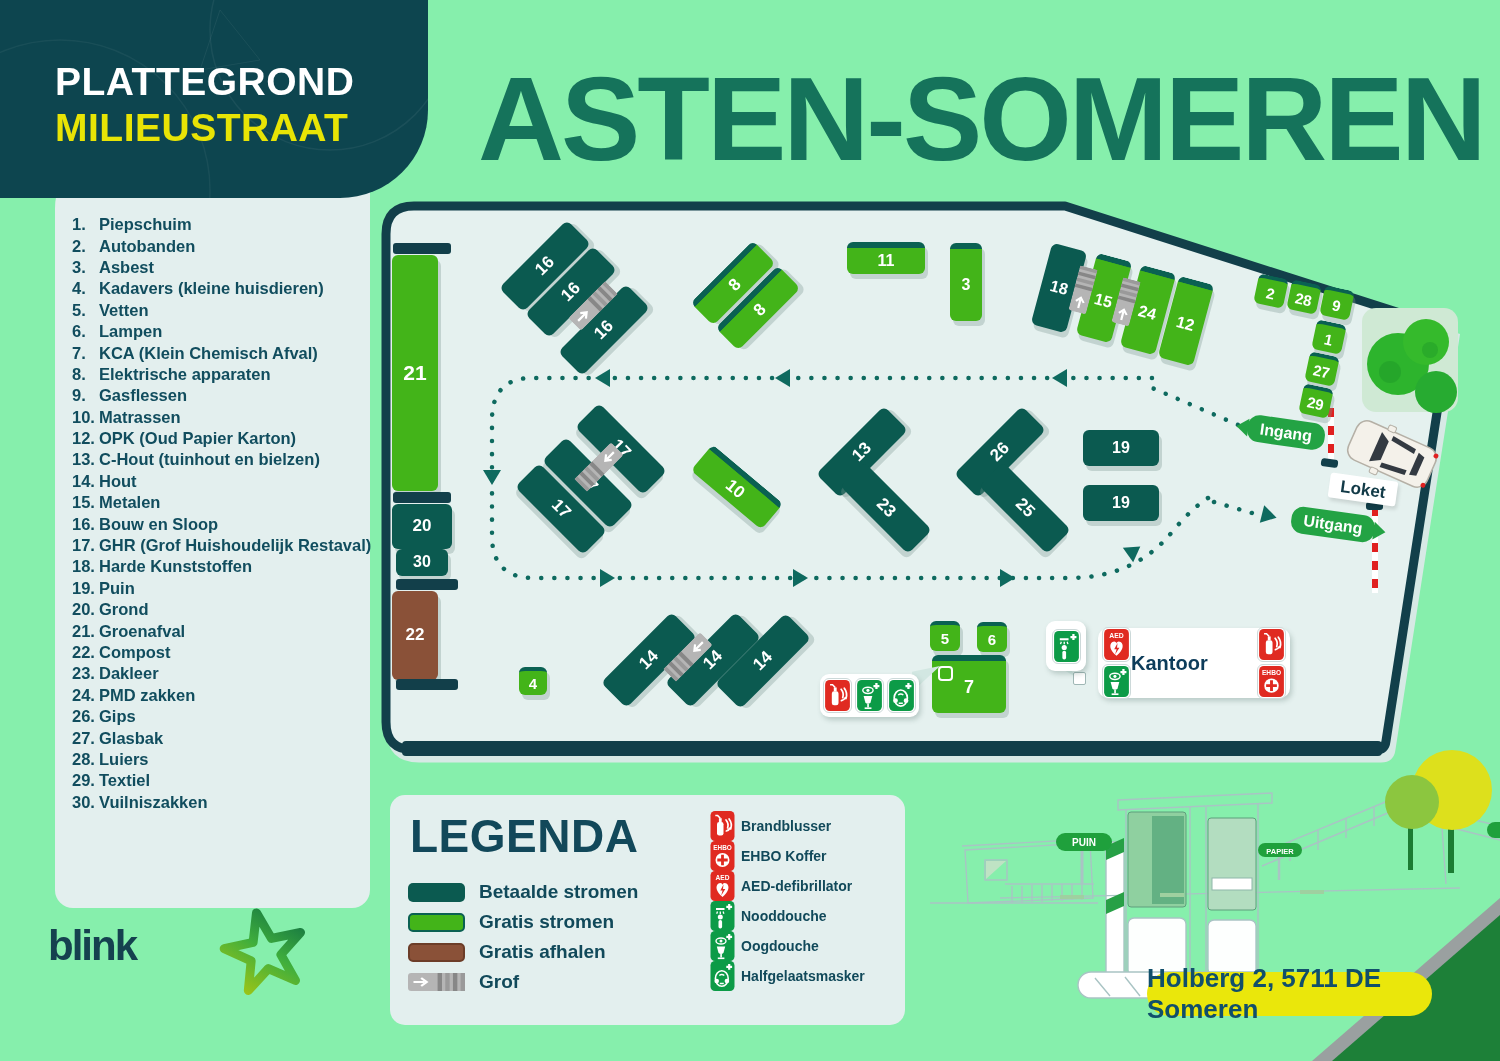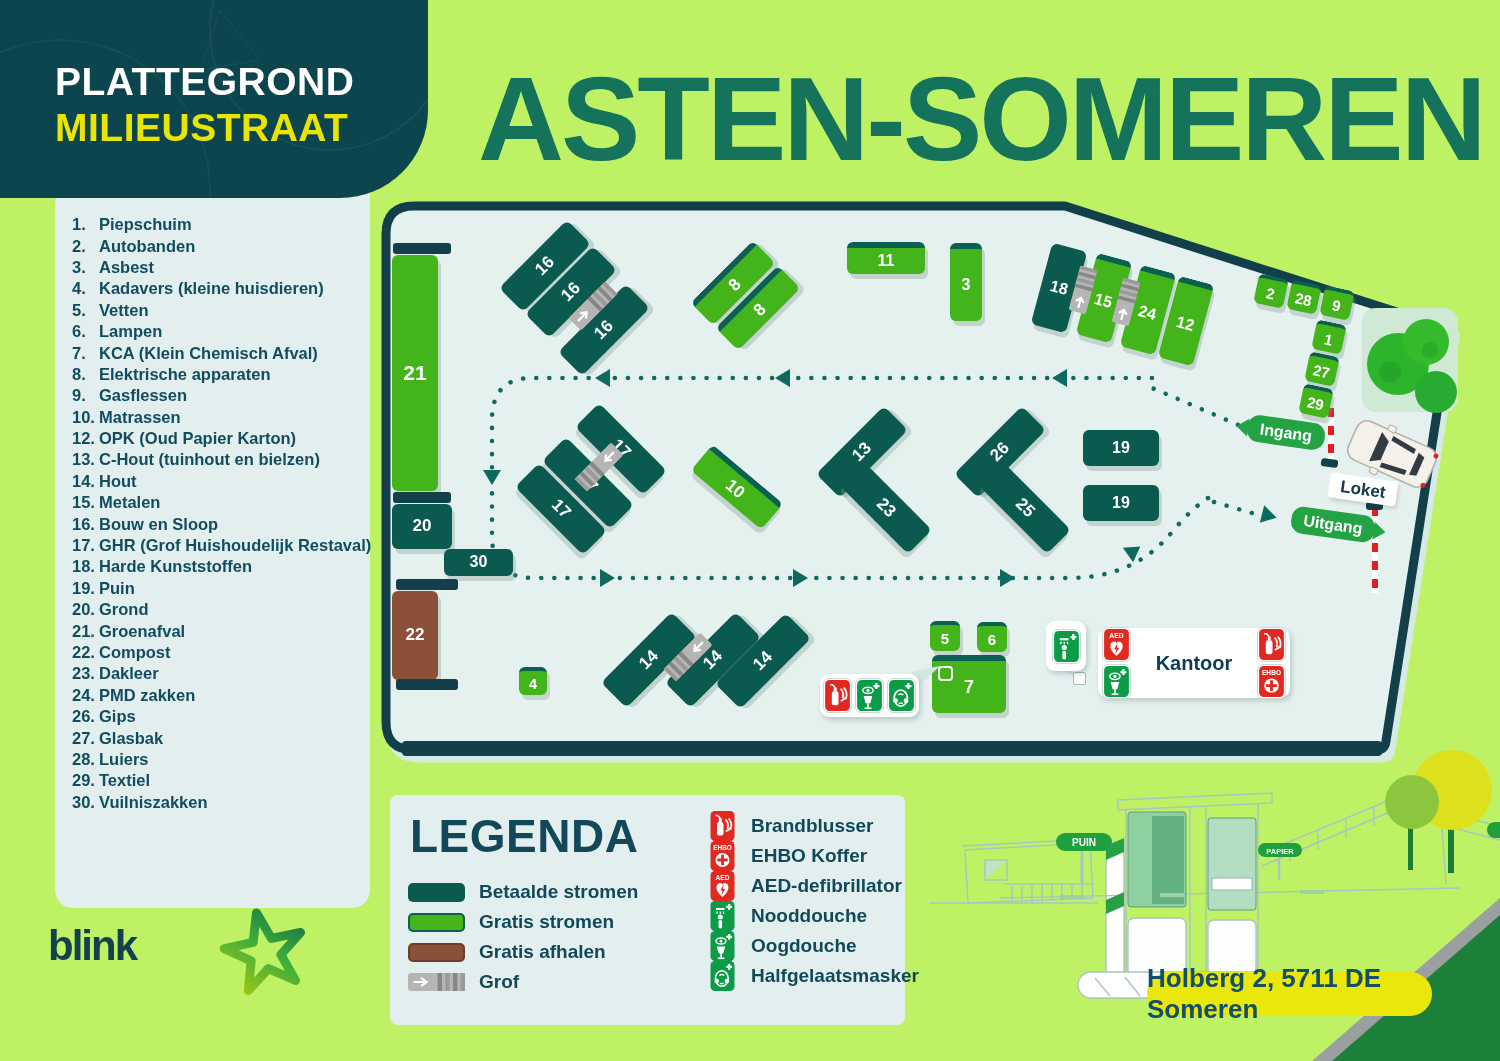--- a/index.html
+++ b/index.html
@@ -1,16 +1,16 @@
 <!DOCTYPE html>
 <html><head>
 <meta charset="utf-8">
 <style>
   html,body{margin:0;padding:0;background:#fff;}
-  .page{position:relative;width:1500px;height:1061px;background:#bef264;overflow:hidden;
+  .page{position:relative;width:1500px;height:1061px;background:#86efac;overflow:hidden;
         font-family:"Liberation Sans",sans-serif;}
   
   .hdr{position:absolute;left:0;top:0;width:428px;height:198px;background:#0d454f;
        border-radius:0 0 88px 0;z-index:5;}
   .hdr svg{position:absolute;inset:0;}
   .hdr .l1{position:absolute;left:55px;top:60px;font-size:39px;font-weight:bold;color:#fff;letter-spacing:.5px;}
   .hdr .l2{position:absolute;left:55px;top:106px;font-size:39px;font-weight:bold;color:#e8e405;letter-spacing:.5px;}
   
   .panel{position:absolute;left:55px;top:148px;width:315px;height:760px;background:#e3efee;
          border-radius:60px 18px 18px 18px;z-index:1;}
@@ -47,36 +47,36 @@
   
   .sbox{position:absolute;background:#fff;border-radius:9px;box-shadow:2px 3px 5px rgba(60,90,85,.25);
         display:flex;align-items:center;justify-content:center;gap:3px;z-index:4;padding:3px;box-sizing:border-box;}
   .tile{display:block;border:1px solid #ccd9d9;border-radius:6px;padding:1px;background:#fff;line-height:0;}
   .callout{position:absolute;background:#d2e7e2;z-index:3;}
   .marker-sq{position:absolute;width:11px;height:11px;background:#fff;border:1.5px solid #9fb7b5;
              border-radius:2px;z-index:3;}
   .kantoor{position:absolute;left:1098px;top:628px;width:192px;height:70px;background:#fff;border-radius:10px;
            box-shadow:2px 3px 5px rgba(60,90,85,.25);display:flex;align-items:center;z-index:4;padding:4px;box-sizing:border-box;}
   .kcol{display:flex;flex-direction:column;gap:2px;}
-  .klabel{flex:1;text-align:center;font-size:20px;font-weight:bold;color:#0d3c5a;}
-  
-  .legend{position:absolute;left:390px;top:795px;width:515px;height:230px;background:#e3efee;border-radius:8px;z-index:1;}
+  .klabel{flex:1;text-align:left;font-size:20px;font-weight:bold;color:#0d3c5a;}
+  
+  .legend{position:absolute;left:390px;top:795px;width:515px;height:230px;background:#e3efee;border-radius:15px;z-index:1;}
   .leg-title{position:absolute;left:20px;top:14px;font-size:46px;font-weight:bold;color:#12485a;letter-spacing:.5px;}
   .leg-left{position:absolute;left:18px;top:82px;}
   .leg-row{display:flex;align-items:center;height:30px;}
   .leg-row .swwrap{width:57px;flex:none;line-height:0;}
   .sw{width:57px;height:19px;border-radius:5px;box-sizing:border-box;}
   .sw.free{background:#43b419;border:2px solid #0a6152;}
   .sw.paid{background:#0b5a50;}
   .sw.pickup{background:#8a5138;border:2px solid #6c3d28;}
   .leg-row .lab{margin-left:14px;font-size:19px;font-weight:bold;color:#11495a;}
   .leg-right{position:absolute;left:320px;top:16px;}
   .leg-irow{display:flex;align-items:center;height:30px;}
   .leg-irow .ic{width:25px;flex:none;line-height:0;}
-  .leg-irow .lab{margin-left:16px;font-size:19px;font-weight:bold;color:#11495a;white-space:nowrap;}
+  .leg-irow .lab{margin-left:6px;font-size:14px;font-weight:bold;color:#11495a;white-space:nowrap;}
   
   .blink{position:absolute;left:48px;top:922px;z-index:2;}
   .blink .word{font-size:42px;font-weight:bold;color:#15414f;letter-spacing:-2px;}
   .blink svg{position:absolute;left:162px;top:-24px;}
   
   .addr{position:absolute;left:1147px;top:972px;width:285px;height:44px;background:#eae70b;border-radius:24px;
         display:flex;align-items:center;justify-content:center;font-size:26px;font-weight:bold;color:#114f6b;z-index:4;}
   #illu-svg{left:920px;top:750px;z-index:1;}
 </style>
 </head>
@@ -387,21 +387,21 @@
       <div class="blk paid" style="left: 1083px; top: 485px; width: 76px; height: 36px; transform: rotate(0deg); font-size: 16px;">19</div>
       <div class="blk paid" style="left: 599px; top: 642px; width: 100px; height: 36px; transform: rotate(-45deg); font-size: 17px;">14</div>
       <div class="blk paid" style="left: 663px; top: 642px; width: 100px; height: 36px; transform: rotate(-45deg); font-size: 17px;">14</div>
       <div class="blk paid" style="left: 713px; top: 643px; width: 100px; height: 36px; transform: rotate(-45deg); font-size: 17px;">14</div>
       <div class="blk free edge sm" style="left: 519px; top: 667px; width: 28px; height: 28px; transform: rotate(0deg); font-size: 15px;">4</div>
       <div class="blk free edge sm" style="left: 930px; top: 621px; width: 30px; height: 30px; transform: rotate(0deg); font-size: 15px;">5</div>
       <div class="blk free edge sm" style="left: 977px; top: 622px; width: 30px; height: 30px; transform: rotate(0deg); font-size: 15px;">6</div>
       <div class="blk free edge" style="left: 932px; top: 655px; width: 74px; height: 58px; transform: rotate(0deg); font-size: 18px;">7<span class="corner-mark"></span></div>
       <div class="blk free" style="left: 392px; top: 255px; width: 46px; height: 236px; transform: rotate(0deg); font-size: 21px;">21</div>
       <div class="blk paid" style="left: 392px; top: 503.5px; width: 60px; height: 45px; transform: rotate(0deg); font-size: 17px;">20</div>
-      <div class="blk paid" style="left: 396px; top: 548.5px; width: 69px; height: 27px; transform: rotate(0deg); font-size: 16px; margin-left: 48px;">30</div>
+      <div class="blk paid" style="left: 396px; top: 548.5px; width: 52px; height: 27px; transform: rotate(0deg); font-size: 16px;">30</div>
       <div class="blk pickup" style="left: 392px; top: 590.5px; width: 46px; height: 89px; transform: rotate(0deg); font-size: 17px;">22</div>
       <div class="cap" style="left: 393px; top: 243px; width: 58px;"></div>
       <div class="cap" style="left: 393px; top: 492px; width: 58px;"></div>
       <div class="cap" style="left: 396px; top: 579px; width: 62px;"></div>
       <div class="cap" style="left: 396px; top: 679px; width: 62px;"></div>
       <div class="trap" style="left: 567px; top: 297px; width: 52px; height: 18px; transform: rotate(-45deg);"><svg width="52" height="18" viewBox="0 0 52 18" preserveAspectRatio="none">
           <rect width="52" height="18" rx="3" fill="#b5b5b5"></rect>
           <rect x="27" width="4" height="18" fill="#878787"></rect>
           <rect x="34" width="4" height="18" fill="#9a9a9a"></rect>
           <rect x="41" width="4" height="18" fill="#878787"></rect>

